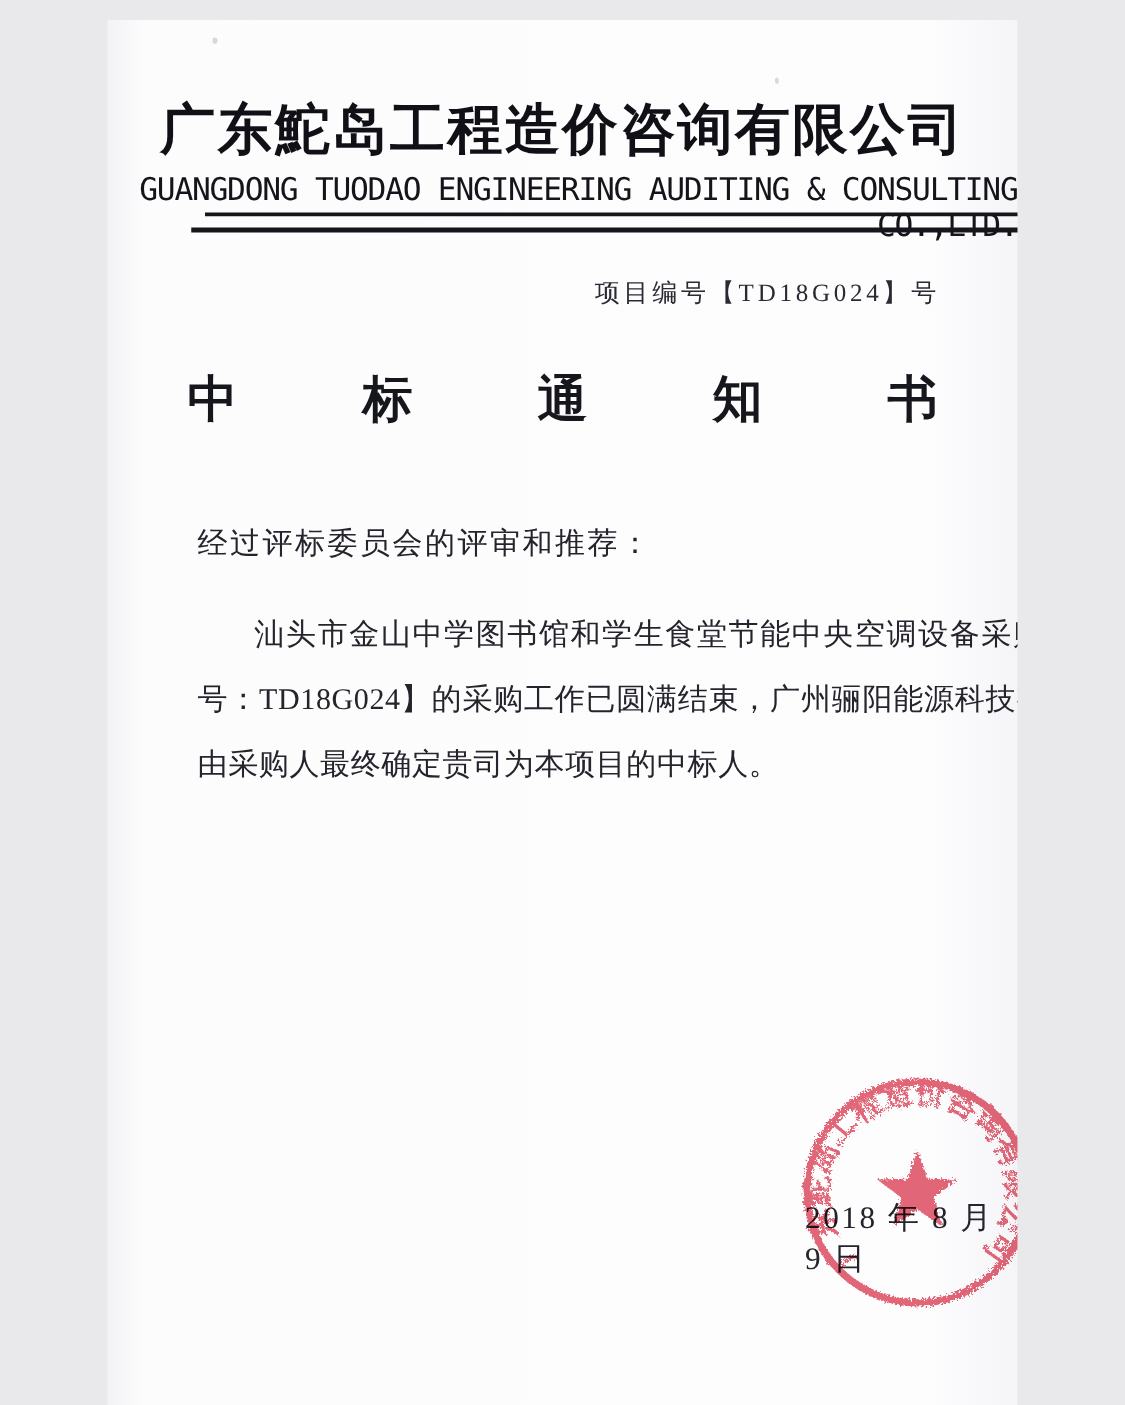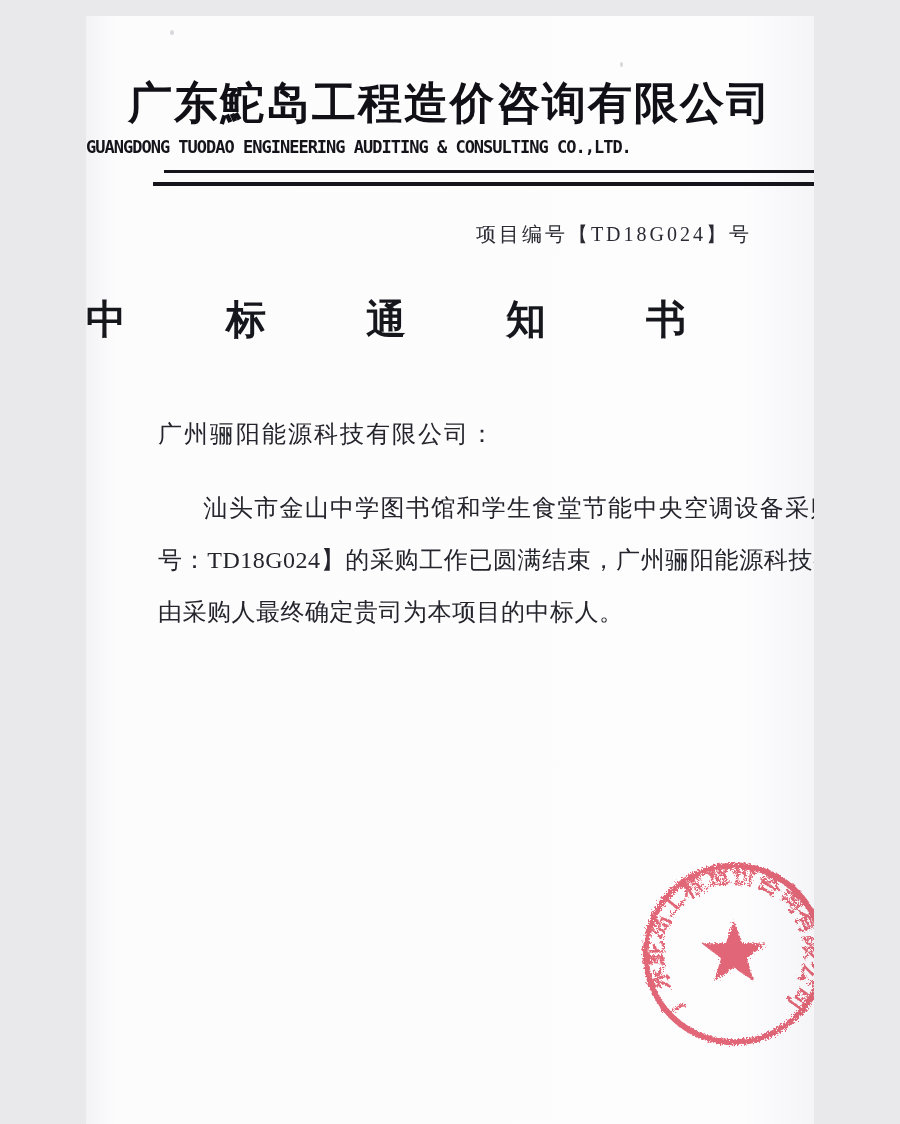--- a/index.html
+++ b/index.html
@@ -17,40 +17,40 @@
   
   .company-cn{
     position:absolute;top:58px;left:0;right:0;
     text-align:center;
     font-family:"DejaVu Sans","Liberation Sans",sans-serif;
     font-size:44px;font-weight:800;letter-spacing:2px;
     color:#101016;
   }
   .company-en{
     position:absolute;top:121px;left:0;right:0;
-    text-align:left;
+    text-align:right;
     font-family:"DejaVu Sans Mono","Liberation Mono",monospace;
-    font-size:17px;font-weight:700;letter-spacing:-1px;
+    font-size:25px;font-weight:400;letter-spacing:-1px;
     color:#14141a;
   }
   .rule{position:absolute;background:#15151b;}
   .rule-top{top:154px;left:78px;width:758px;height:3px;}
   .rule-bottom{top:166px;left:67px;width:781px;height:4px;}
 
   
   .reference{
     position:absolute;top:205px;right:62px;
     font-size:20px;letter-spacing:3px;
     color:#2a2a33;
   }
 
   
   .doc-title{
     position:absolute;top:276px;left:0;right:0;
-    display:flex;justify-content:flex-start;
+    display:flex;justify-content:center;
   }
   .doc-title span{
     font-size:40px;font-weight:700;
     letter-spacing:45px;margin-right:-45px;
     color:#16161d;
   }
 
   
   .addressee{
     position:absolute;top:402px;left:72px;
@@ -92,26 +92,27 @@
   <div class="company-en">GUANGDONG TUODAO ENGINEERING AUDITING &amp; CONSULTING CO.,LTD.</div>
   <div class="rule rule-top"></div>
   <div class="rule rule-bottom"></div>
 
   <div class="reference">项目编号【TD18G024】号</div>
 
   <div class="doc-title">
     <span>中 标 通 知 书</span>
   </div>
 
-  <div class="addressee">广州骊阳能源科技有限公司：</div>
+  <div class="addressee">经过评标委员会的评审和推荐：</div>
 
   <div class="para para-body">汕头市金山中学图书馆和学生食堂节能中央空调设备采购【项目编号：TD18G024】的采购工作已圆满结束，广州骊阳能源科技有限公司，由采购人最终确定贵司为本项目的中标人。</div>
 
 
 
+  <div class="date-line">2018 年 8 月 9 日</div>
 
   <svg class="stamp" viewBox="-100 -100 200 200" aria-hidden="true">
     <defs>
       <filter id="rough" x="-20%" y="-20%" width="140%" height="140%">
         <feTurbulence type="fractalNoise" baseFrequency="0.55" numOctaves="2" result="n"></feTurbulence>
         <feDisplacementMap in="SourceGraphic" in2="n" scale="7"></feDisplacementMap>
       </filter>
       <path id="seal-arc" d="M -50 55 A 74.3 74.3 0 1 1 50 55" fill="none"></path>
     </defs>
     <g filter="url(#rough)" opacity="0.92">

